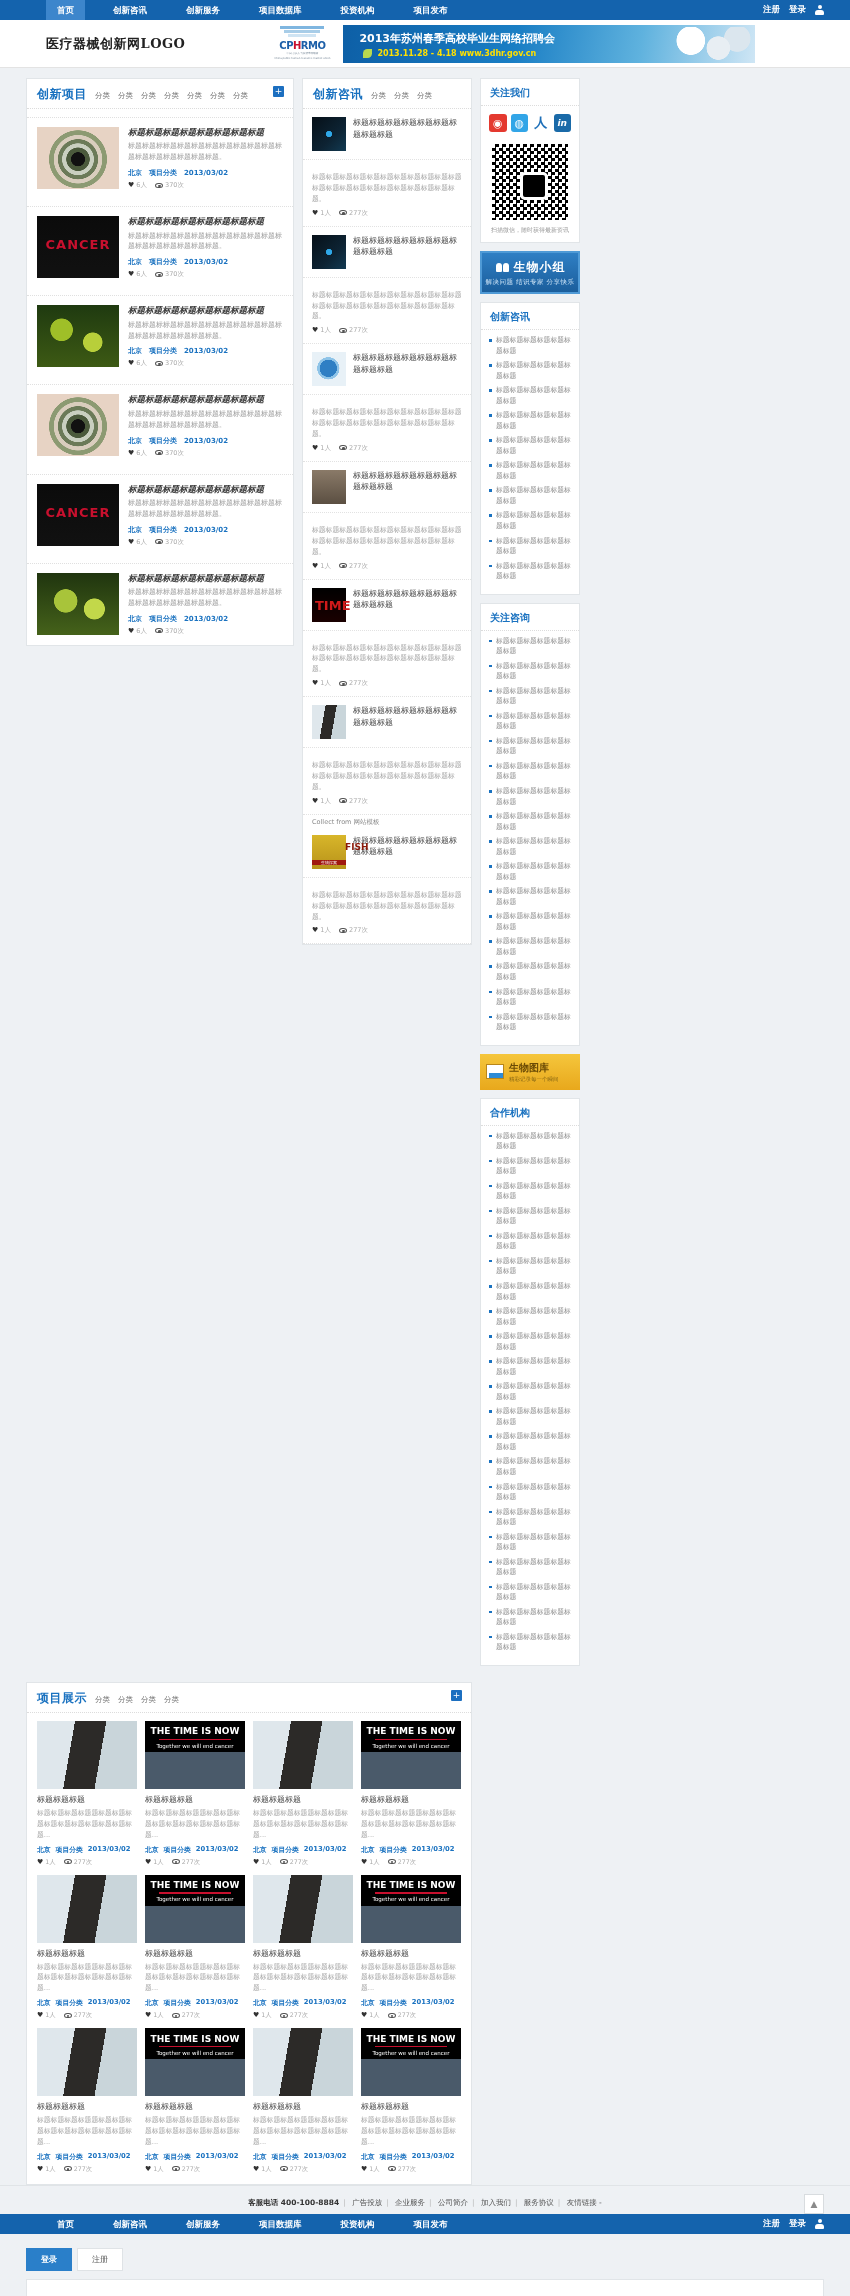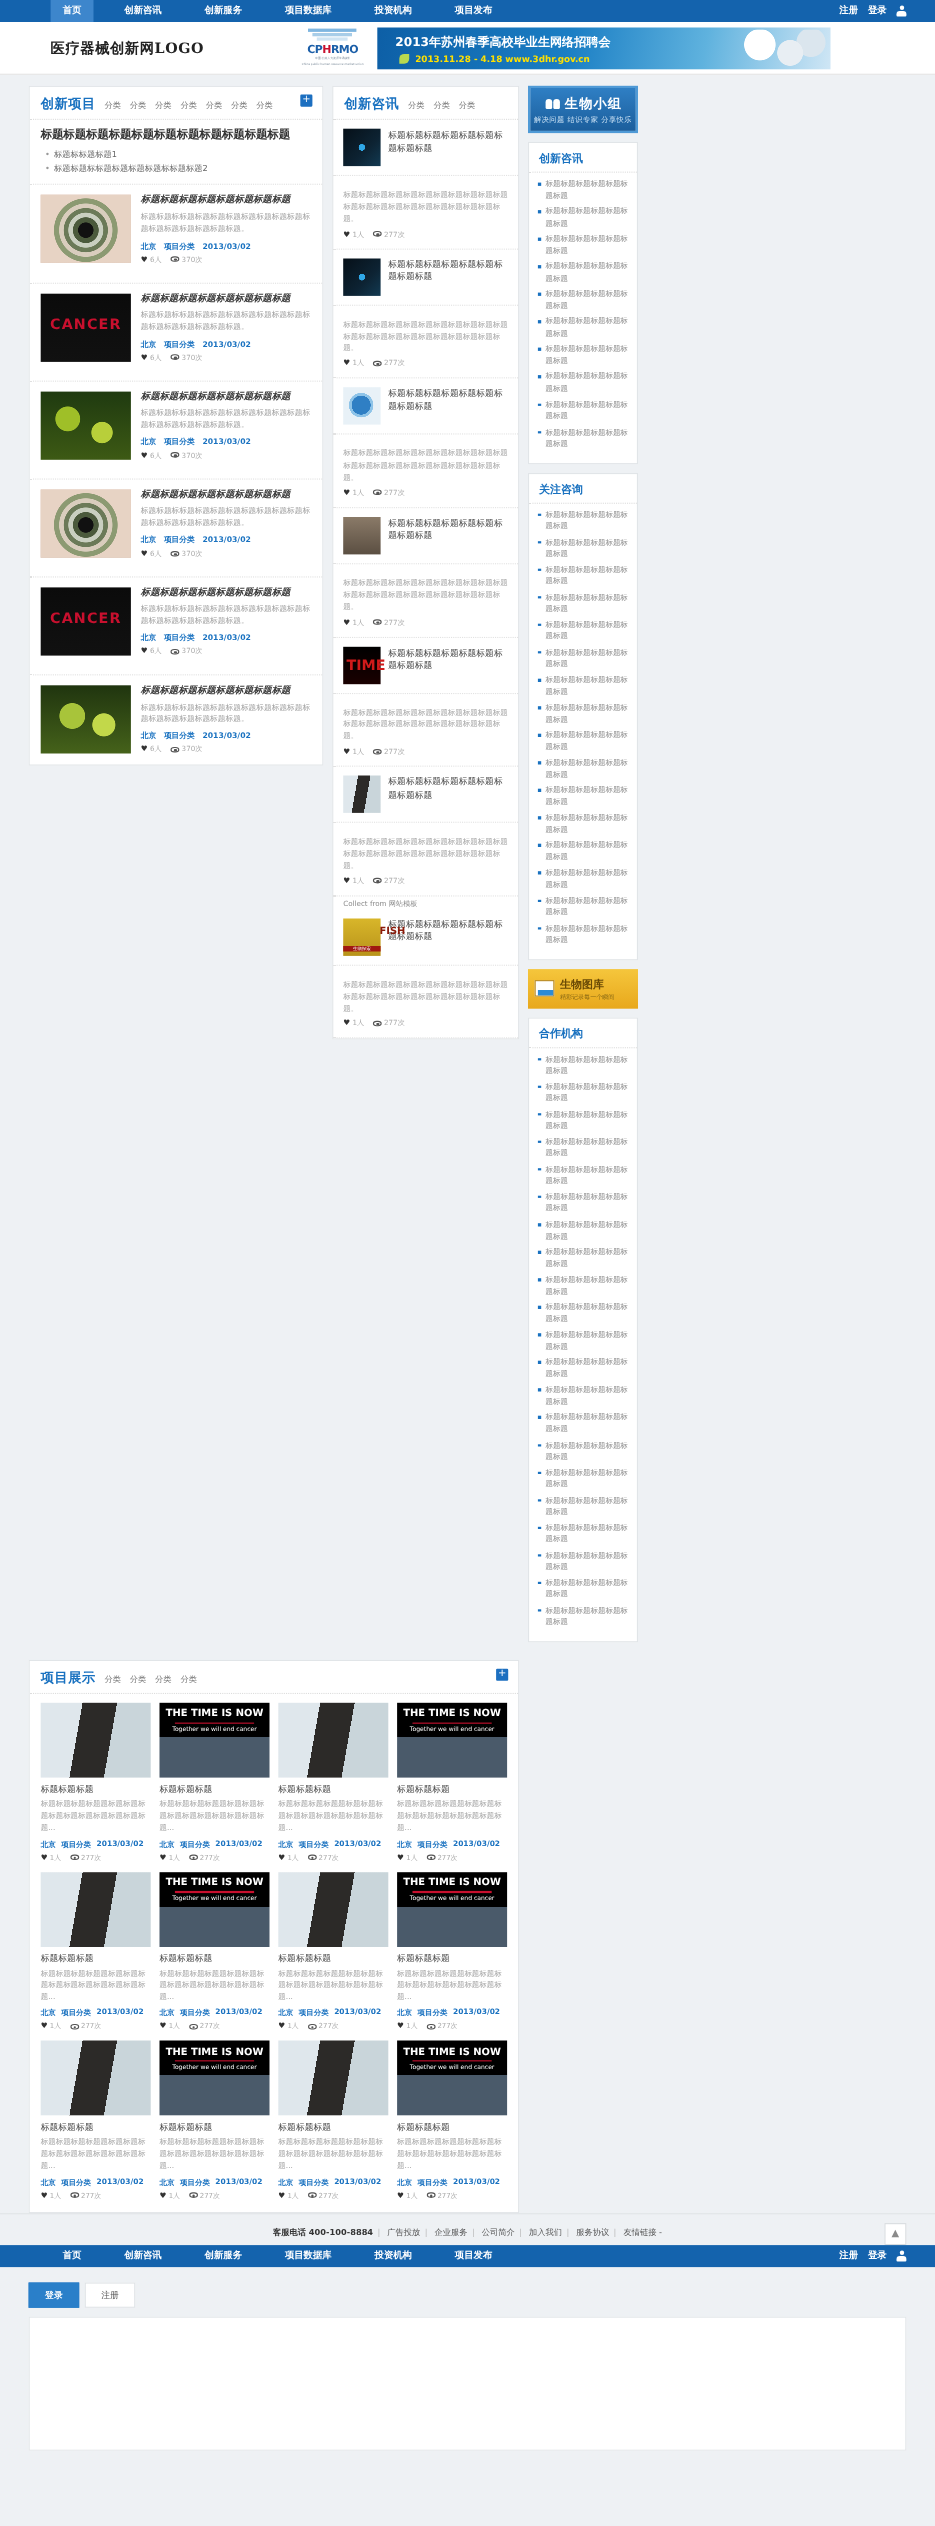--- a/index.html
+++ b/index.html
@@ -212,27 +212,20 @@
           <span>分类</span>
           <span>分类</span>
           <span>分类</span>
           <span>分类</span>
           <span>分类</span>
         </span>
         <span class="plus-btn">+</span>
       </div>
 
 
-      <div class="lead">
-        <div class="lead-title">标题标题标题标题标题标题标题标题标题标题标题</div>
-        <ul>
-          <li>标题标标题标题1</li>
-          <li>标题标题标标题标题标题标题标标题标题2</li>
-        </ul>
-      </div>
 
       <div id="project-articles">
             <div class="art">
               <div class="thumb" style="position:relative;background:radial-gradient(circle at 50% 52%, #111 0 13%, #4b5a3c 14% 22%, #c9cfc0 23% 30%, #6b7a58 31% 38%, #d9cdbd 39% 46%, #8c9a72 47% 55%, #e7d3c4 56% 100%), linear-gradient(#e2c3b5,#d0b5a8)"></div>
               <div class="art-body">
                 <div class="art-title">标题标题标题标题标题标题标题标题</div>
                 <div class="art-desc">标题标题标标题标题标题标题标题标题标题标题标题标题标题标题标题标题标题。</div>
                 <div class="art-meta">
                   <span class="loc">北京</span>
                   <span class="cat">项目分类</span>
@@ -439,20 +432,31 @@
                 <span><span class="heart">♥</span> <span class="lk">1人</span></span>
                 <span><span class="eye"></span> <span class="vw">277次</span></span>
               </div>
             </div>
           </div>
     </div>
   </div>
 
   <div class="col-right">
 
+    <div class="box">
+      <div class="box-h">关注我们</div>
+      <div class="social-row">
+        <span class="sq weibo">◉</span>
+        <span class="sq qq">◍</span>
+        <span class="sq rr">人</span>
+        <span class="sq li">in</span>
+      </div>
+      <div class="qr"></div>
+      <div class="qr-cap">扫描微信，随时获得最新资讯</div>
+    </div>
 
     <div class="grp-banner">
       <div class="g1"><span class="grp-ppl"></span><span>生物小组</span></div>
       <div class="g2">解决问题  结识专家  分享快乐</div>
     </div>
 
     <div class="box">
       <div class="box-h">创新咨讯</div>
       <ul class="bl" id="watch-projects-list">
             <li>标题标题标题标题标题标题标题</li>

